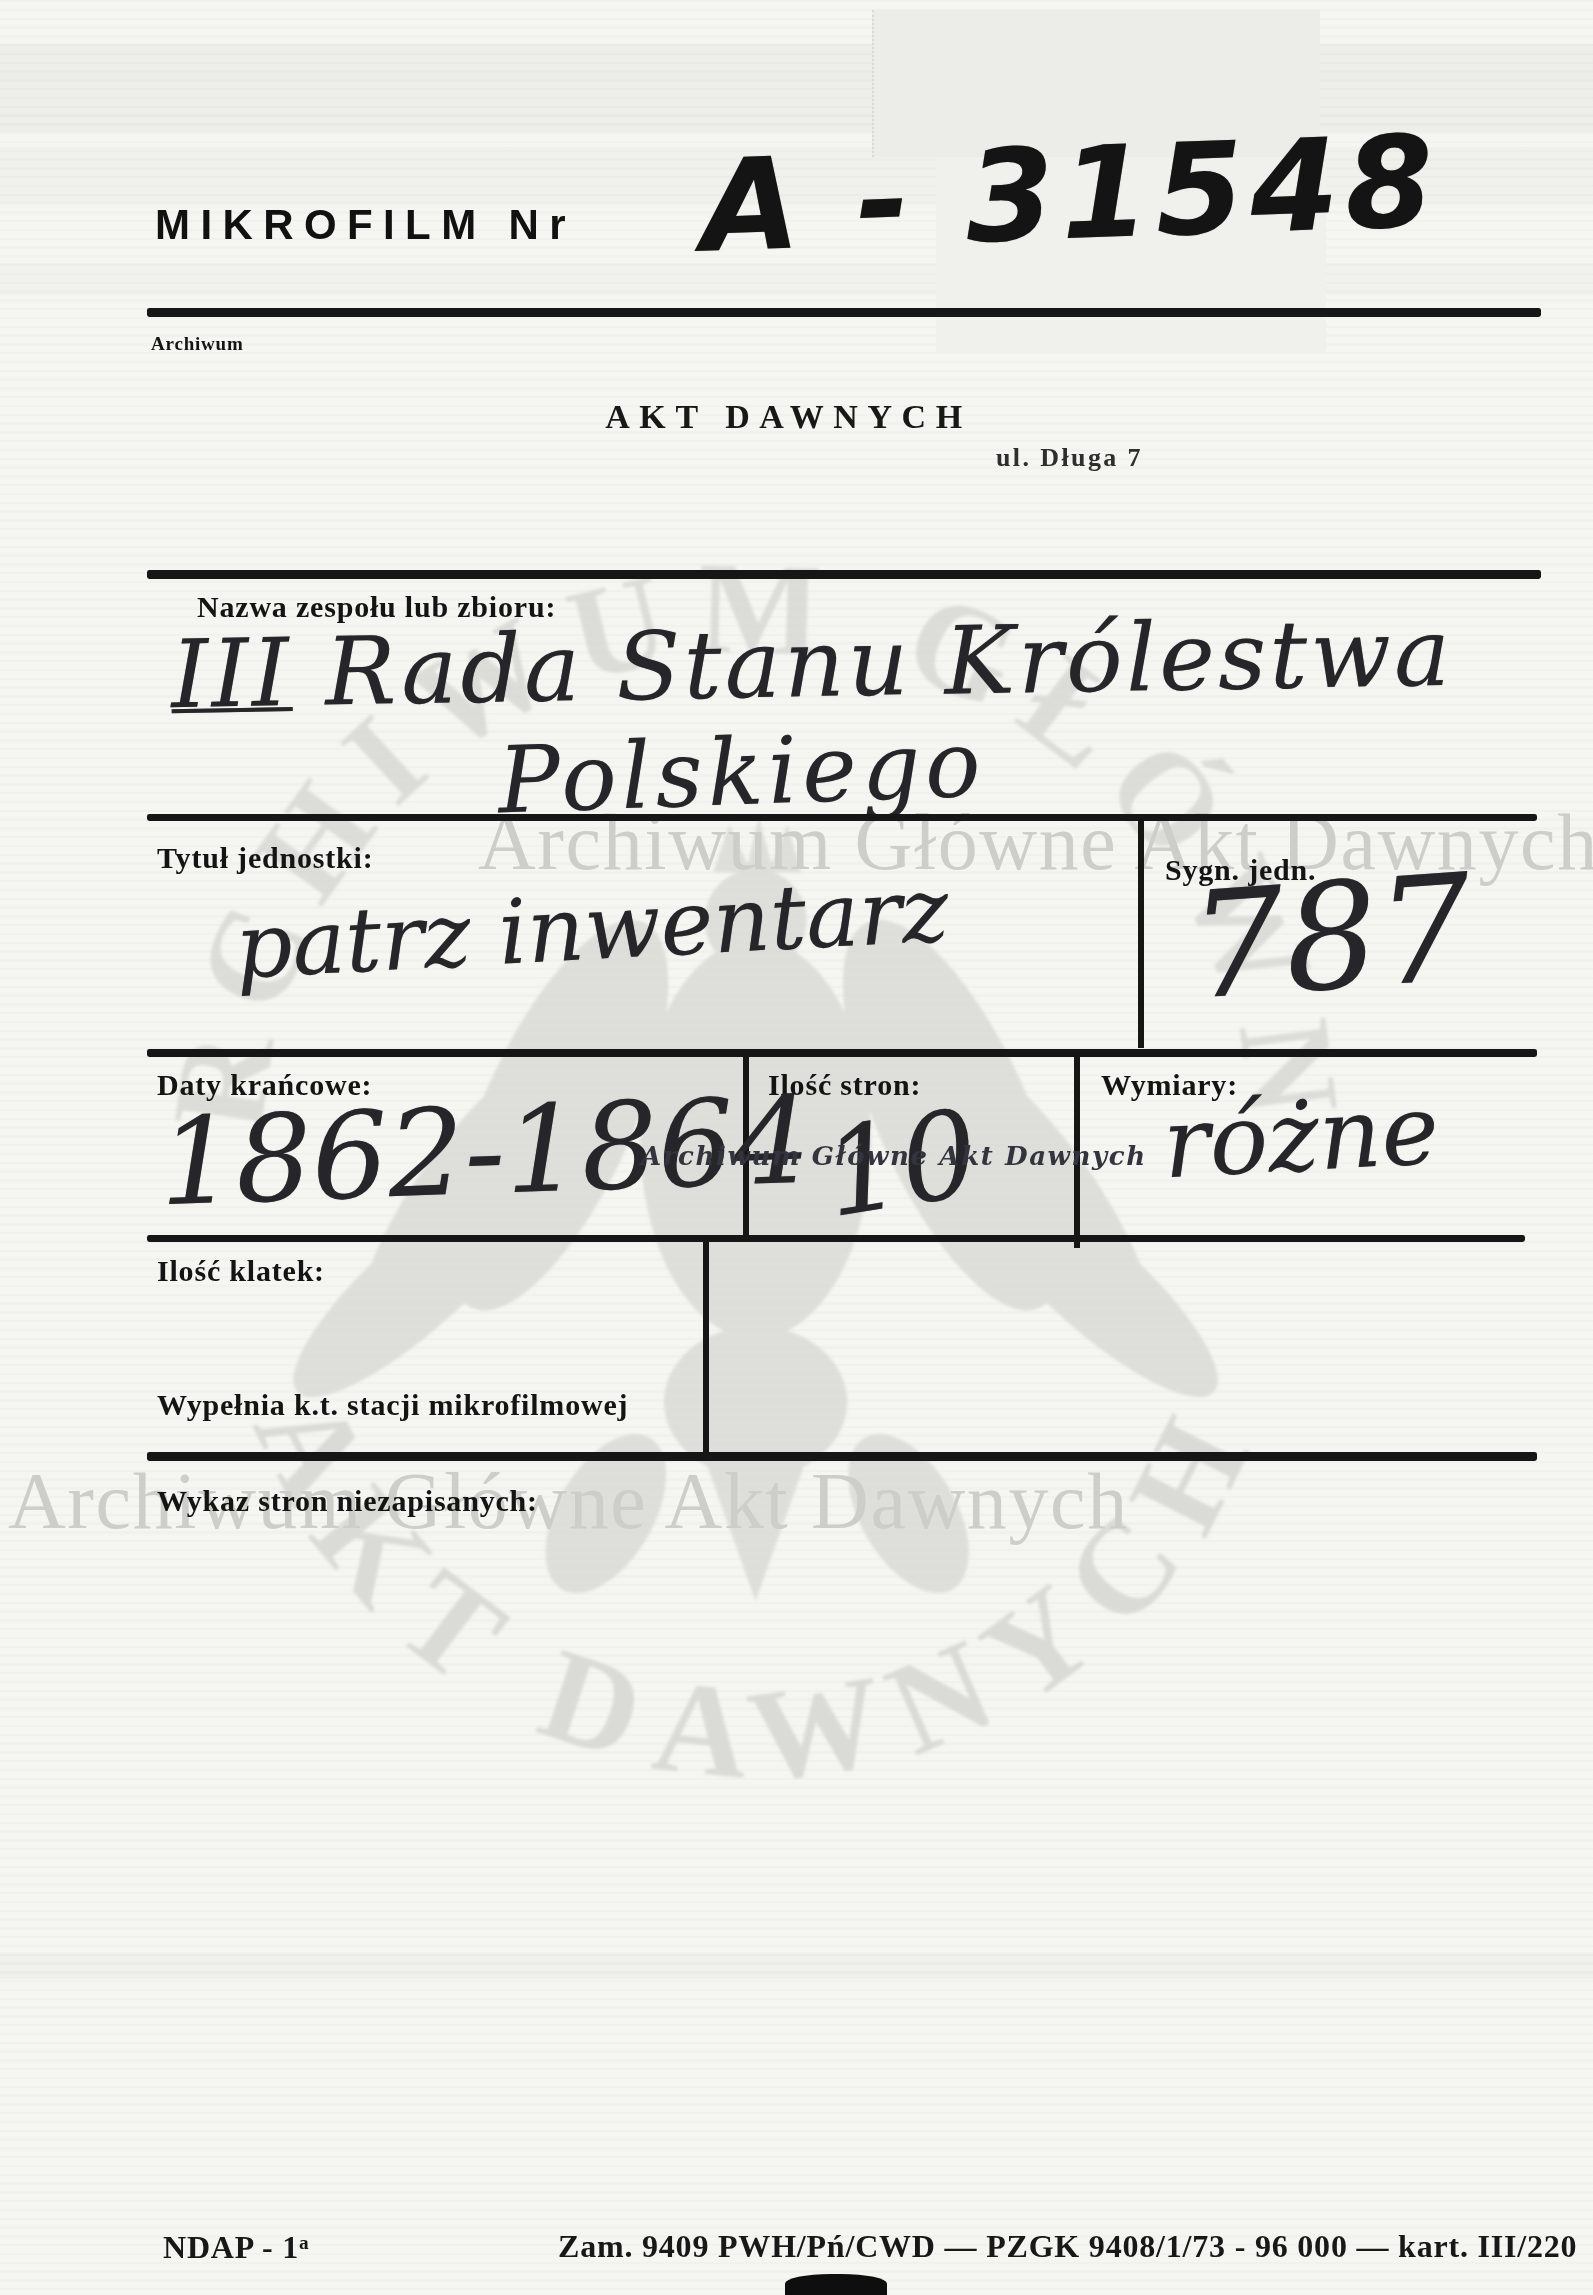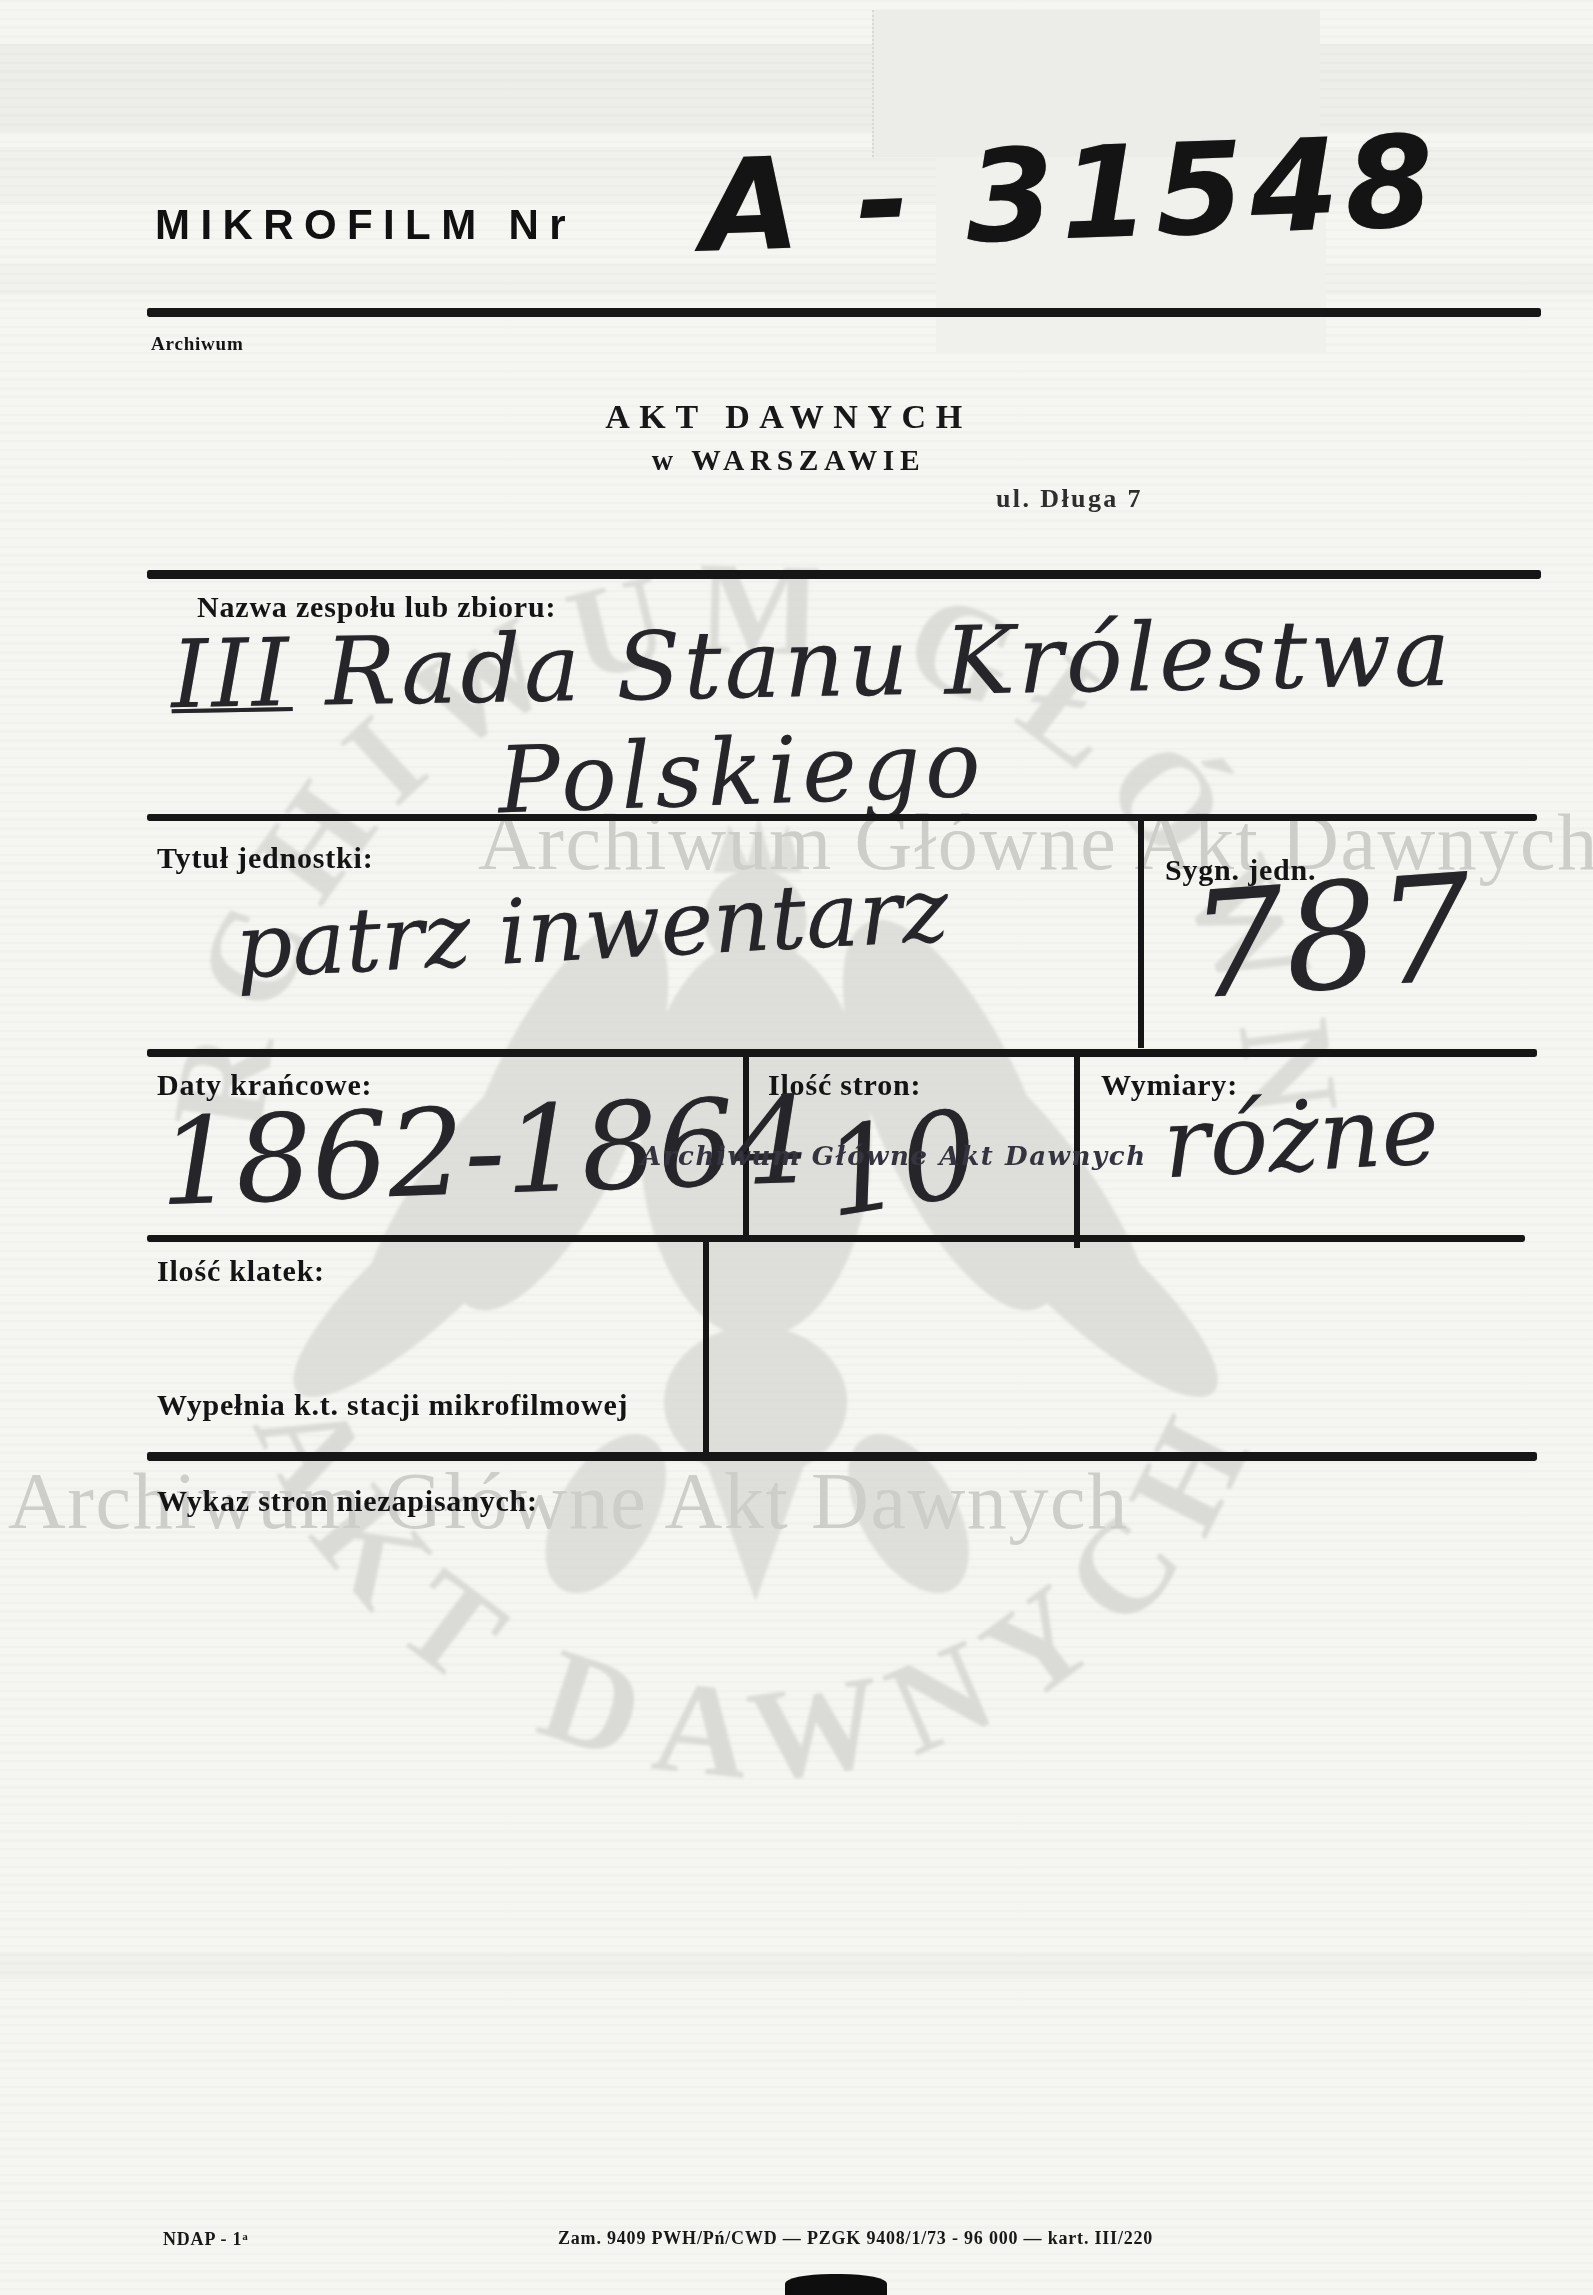--- a/index.html
+++ b/index.html
@@ -60,21 +60,21 @@
     white-space:nowrap;color:#111;
   }
   #mikro-number{
     left:701px;top:131px;font-size:127px;font-weight:bold;
     font-family:"DejaVu Sans", sans-serif;font-style:italic;
     transform:rotate(-2deg);color:#141414;letter-spacing:6.4px;
   }
   .fond-num{text-decoration:underline;text-decoration-thickness:4px;}
   .footer-text{
     position:absolute;z-index:5;font-family:"Liberation Serif", serif;
-    font-weight:bold;font-size:18px;color:#181818;white-space:nowrap;
+    font-weight:bold;font-size:32px;color:#181818;white-space:nowrap;
     letter-spacing:0.8px;
   }
   #blob{
     position:absolute;left:785px;top:2274px;width:102px;height:21.5px;
     background:#0e0e0e;border-radius:45% 45% 0 0;z-index:7;
   }
 </style>
 </head>
 <body>
 
@@ -122,21 +122,20 @@
   <div class="wm-big" style="left:478px;top:797px;">Archiwum Główne Akt Dawnych</div>
   <div class="wm-big" style="left:8px;top:1456px;">Archiwum Główne Akt Dawnych</div>
 
   <div id="mikro-title">MIKROFILM Nr</div>
   <div id="mikro-number" class="hw">A - 31548</div>
   <div class="rule" style="left:147px;top:308px;width:1394px;height:8.8px;"></div>
 
   <div class="label" style="left:151px;top:333px;font-size:19px;">Archiwum</div>
   <div class="stamp">
     <div style="font-size:34px;letter-spacing:9.6px;margin-top:6.4px;">AKT DAWNYCH</div>
-    <div style="font-size:29.5px;letter-spacing:5.6px;margin-top:8px;">w WARSZAWIE</div>
     <div style="font-size:26px;letter-spacing:2.4px;margin-top:6.4px;color:#2e2e2e;text-align:right;">ul. Długa 7</div>
   </div>
 
   <div class="rule" style="left:147px;top:570px;width:1394px;height:8.8px;"></div>
 
   <div class="label" style="left:157px;top:590px;margin-left:40px;">Nazwa zespołu lub zbioru:</div>
   <div class="hw" style="left:171px;top:617px;font-size:94px;letter-spacing:3.2px;transform:rotate(-1deg);">
     <span class="fond-num">III</span>
     <span>Rada Stanu Królestwa</span>
   </div>

